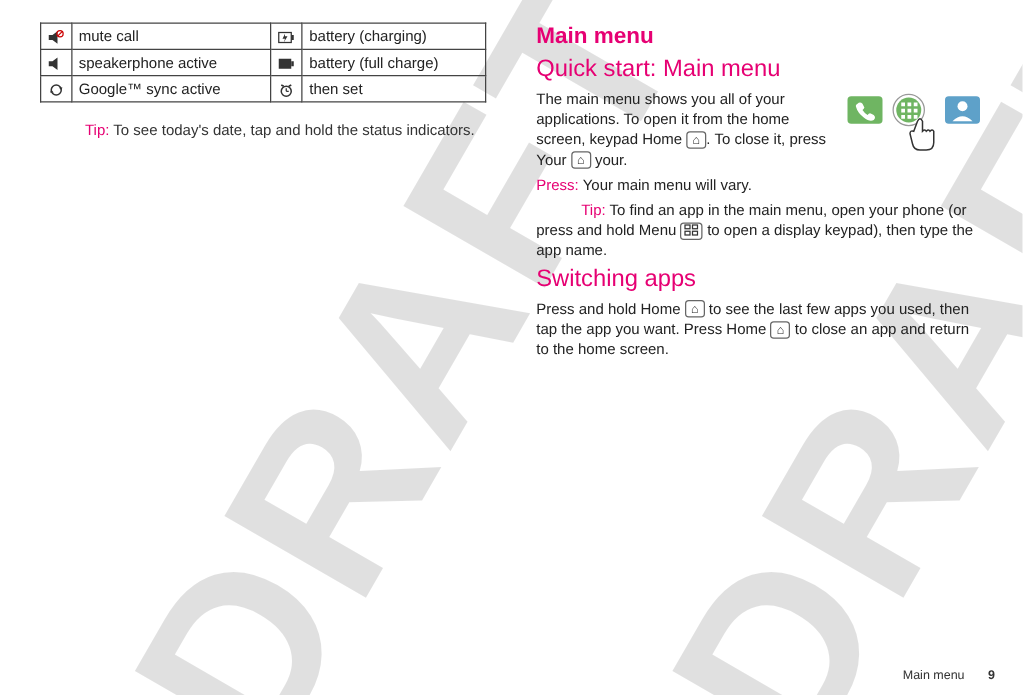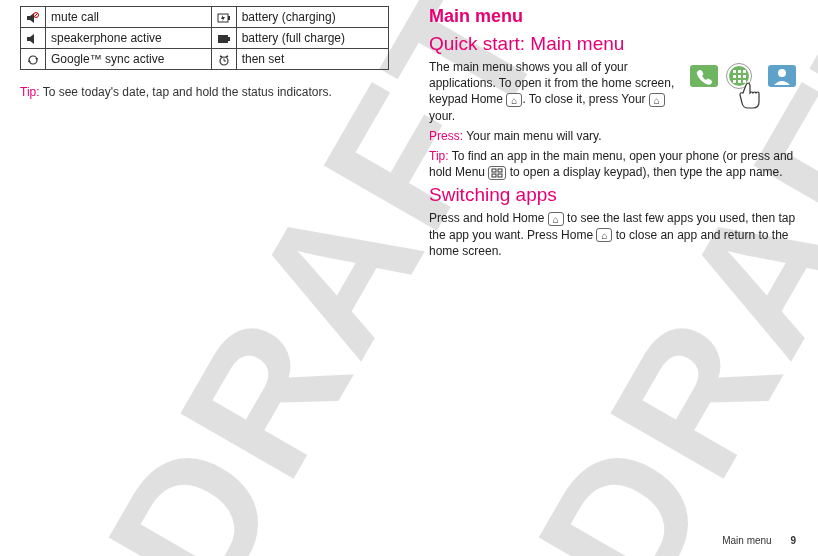--- a/index.html
+++ b/index.html
@@ -24,21 +24,21 @@
     font-family: Arial, sans-serif;
     letter-spacing: 6px;
   }
   .wm1 { left: -10px; top: 180px; }
   .wm2 { left: 420px; top: 180px; }
   .page {
     position: relative;
     display: flex;
     width: 818px;
     height: 556px;
-    padding: 0;
+    padding: 12px;
   }
   .col {
     width: 50%;
     padding: 6px 20px 6px 20px;
     position: relative;
   }
   table.status {
     border-collapse: collapse;
     width: 100%;
     font-size: 12px;
@@ -53,21 +53,21 @@
     text-align: center;
     padding: 3px 2px;
   }
   .icon-box {
     display: inline-block;
     width: 14px;
     height: 12px;
     vertical-align: middle;
   }
   .tip { color: #333; }
-  .tip-label { color: #e60073; }
+  .tip-label { color: #e60073; margin-left: 36px; }
   .note-label { color: #e60073; }
   .h1 {
     color: #e60073;
     font-size: 18px;
     font-weight: bold;
     margin: 0 0 6px 0;
   }
   .h2 {
     color: #e60073;
     font-size: 19px;

